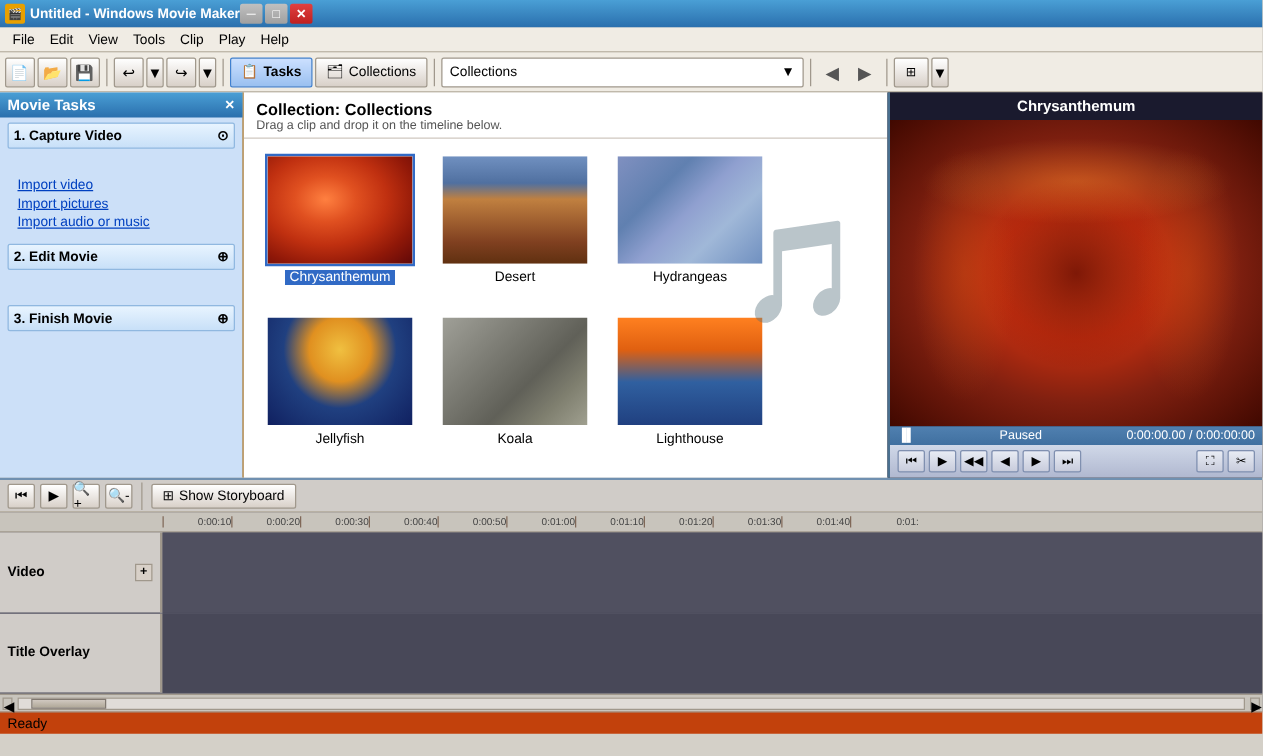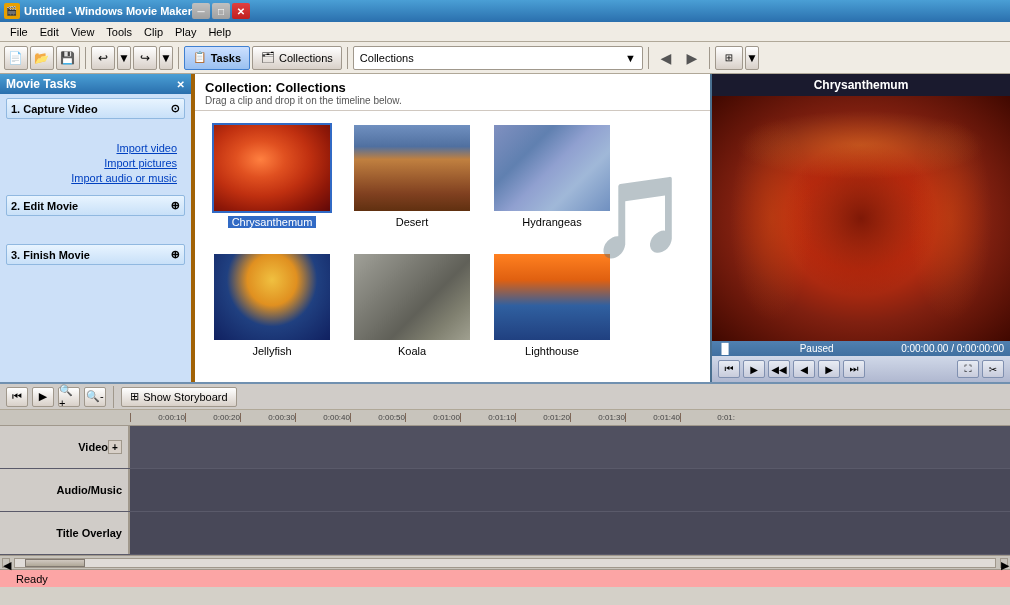--- a/index.html
+++ b/index.html
@@ -91,25 +91,24 @@
     #main-area {
       display: flex;
       height: 310px;
       border-bottom: 2px solid #7090b0;
     }
 
     
     #tasks-panel {
       width: 195px;
       background: #cce0f8;
-      border-right: 4px solid #a16207;
+      border-right: 1px solid #a16207;
       display: flex;
       flex-direction: column;
       flex-shrink: 0;
-      text-align: right;
     }
     #tasks-header {
       background: linear-gradient(to bottom, #4a9fd5, #2a6fad);
       color: white;
       font-size: 12px;
       font-weight: bold;
       padding: 3px 6px;
       display: flex;
       align-items: center;
       justify-content: space-between;
@@ -282,21 +281,21 @@
       display: flex;
       border-bottom: 1px solid #5a5a6a;
       flex: 1;
     }
     .track-label {
       width: 130px;
       background: #d0ccc8;
       border-right: 2px solid #a0988c;
       display: flex;
       align-items: center;
-      justify-content: flex-end;
+      justify-content: space-between;
       padding: 0 6px;
       font-size: 11px;
       font-weight: bold;
       flex-shrink: 0;
     }
     .track-label .add-btn {
       width: 14px; height: 14px;
       background: #d8d0c8;
       border: 1px solid #a0988c;
       display: flex; align-items: center; justify-content: center;
@@ -342,26 +341,26 @@
     .scroll-thumb {
       position: absolute;
       left: 10px;
       width: 60px;
       height: 8px;
       background: linear-gradient(to bottom, #d0c8c0, #b0a898);
       border: 1px solid #807870;
     }
 
     #statusbar {
-      background: #fca5a5;
+      background: #c2410c;
       height: 18px;
       border-top: 1px solid #a0988c;
       display: flex;
       align-items: center;
-      padding: 0 16px;
+      padding: 0 6px;
       font-size: 11px;
     }
 
     
     .watermark {
       position: absolute;
       left: 50%;
       top: 50%;
       transform: translate(-50%, -50%);
       font-size: 36px;
@@ -587,26 +586,20 @@
       <div class="track-label">
         <span>Video</span>
         <div class="add-btn">+</div>
       </div>
       <div class="track-content">
         <div style="position:relative;width:100%;height:100%">
         </div>
       </div>
     </div>
 
-    <div class="track-row track-audio">
-      <div class="track-label">
-        <span>Audio/Music</span>
-      </div>
-      <div class="track-content"></div>
-    </div>
 
     <div class="track-row track-title">
       <div class="track-label">
         <span>Title Overlay</span>
       </div>
       <div class="track-content"></div>
     </div>
   </div>
 
   <div id="timeline-scrollbar">

